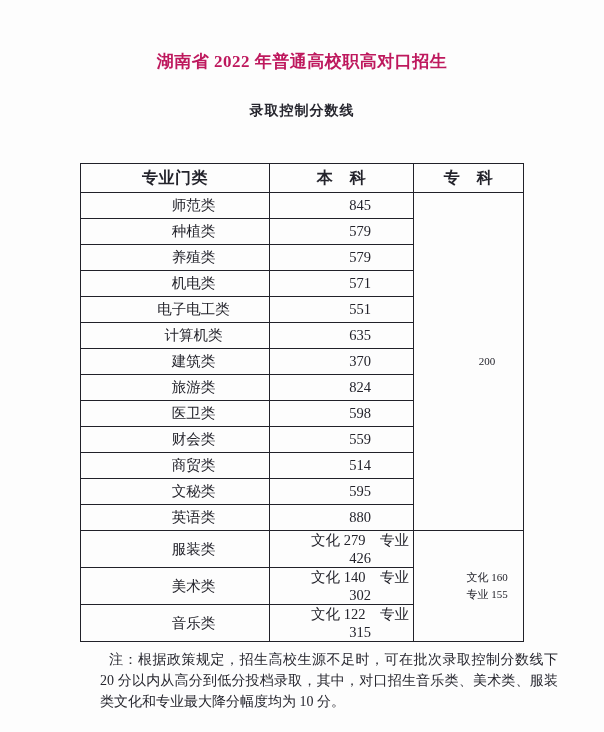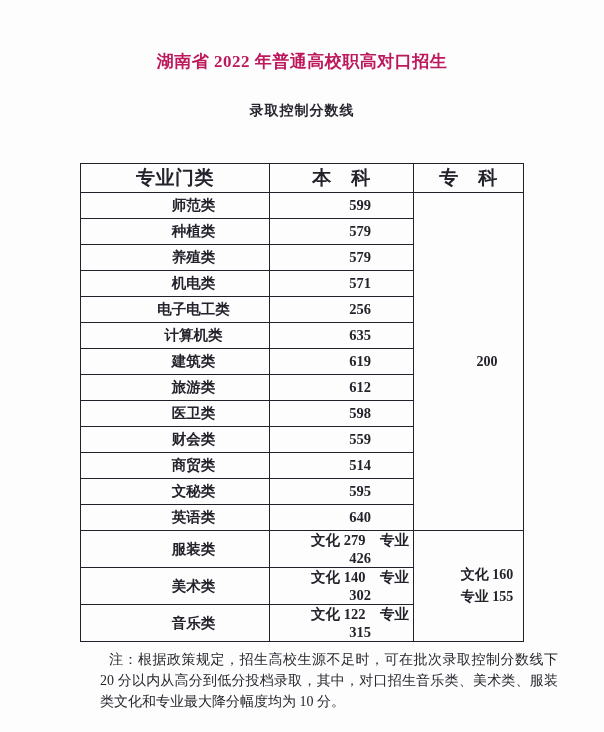--- a/index.html
+++ b/index.html
@@ -45,32 +45,32 @@
   .score-table col.c3 { width: 110px; }
   .score-table th, .score-table td {
     border: 1.6px solid #212129;
     text-align: center;
     vertical-align: middle;
     padding: 0;
     overflow: hidden;
   }
   .score-table th {
     height: 29px;
-    font-size: 19px;
+    font-size: 16px;
     font-weight: bold;
     letter-spacing: 0.5px;
   }
   .score-table td {
     height: 26px;
     font-size: 14.5px;
-    font-weight: bold;
+    font-weight: normal;
     padding-left: 37px;
   }
   .score-table td.merged-cell {
-    font-size: 14px;
+    font-size: 11px;
     line-height: 1.55;
   }
   .footnote {
     margin: 7px 0 0 100px;
     width: 458px;
     font-size: 14px;
     line-height: 1.5;
     text-align: justify;
     text-indent: 9px;
     color: #26262e;
@@ -93,70 +93,70 @@
     <thead>
       <tr>
         <th>专业门类</th>
         <th>本　科</th>
         <th>专　科</th>
       </tr>
     </thead>
     <tbody>
       <tr>
         <td>师范类</td>
-        <td>599</td>
+        <td>845</td>
         <td class="merged-cell" rowspan="13">200</td>
       </tr>
       <tr>
         <td>种植类</td>
         <td>579</td>
       </tr>
       <tr>
         <td>养殖类</td>
         <td>579</td>
       </tr>
       <tr>
         <td>机电类</td>
         <td>571</td>
       </tr>
       <tr>
         <td>电子电工类</td>
-        <td>256</td>
+        <td>551</td>
       </tr>
       <tr>
         <td>计算机类</td>
         <td>635</td>
       </tr>
       <tr>
         <td>建筑类</td>
-        <td>619</td>
+        <td>370</td>
       </tr>
       <tr>
         <td>旅游类</td>
-        <td>612</td>
+        <td>824</td>
       </tr>
       <tr>
         <td>医卫类</td>
         <td>598</td>
       </tr>
       <tr>
         <td>财会类</td>
         <td>559</td>
       </tr>
       <tr>
         <td>商贸类</td>
         <td>514</td>
       </tr>
       <tr>
         <td>文秘类</td>
         <td>595</td>
       </tr>
       <tr>
         <td>英语类</td>
-        <td>640</td>
+        <td>880</td>
       </tr>
       <tr>
         <td>服装类</td>
         <td>文化 279　专业 426</td>
         <td class="merged-cell" rowspan="3">
           <div>文化 160</div>
           <div>专业 155</div>
         </td>
       </tr>
       <tr>

